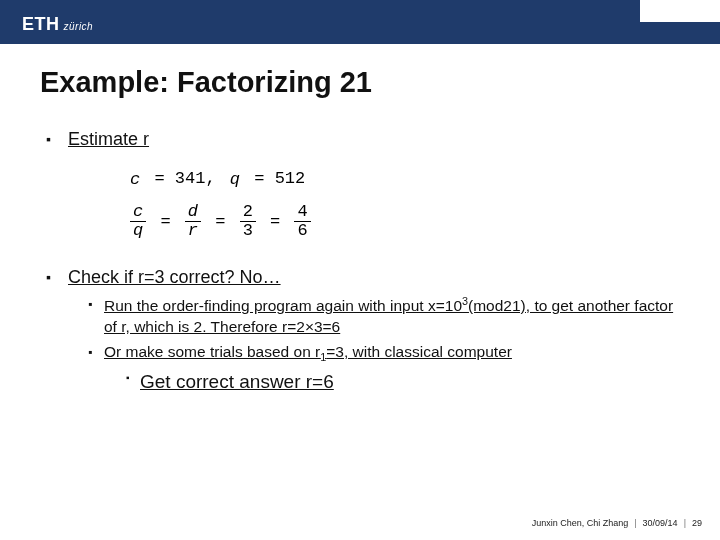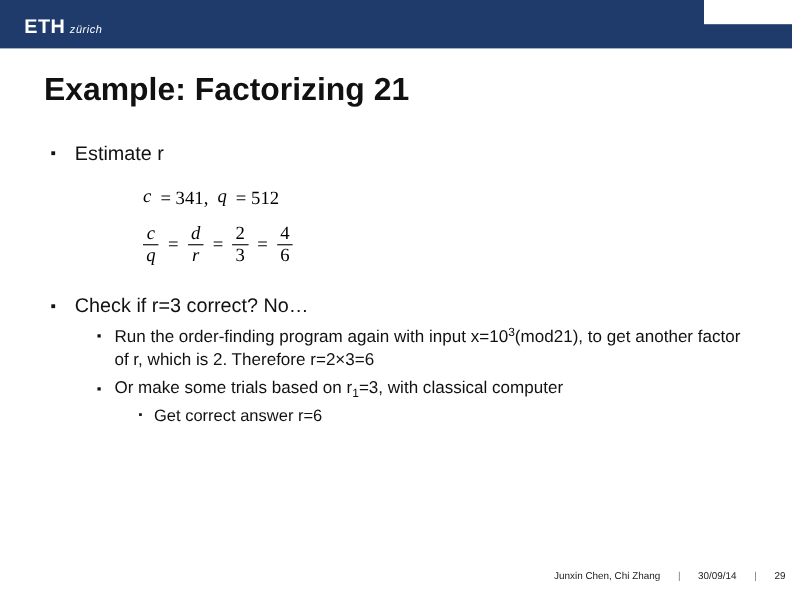--- a/index.html
+++ b/index.html
@@ -55,32 +55,33 @@
   ul.lvl1 {
     list-style: none;
     padding-left: 6px;
   }
   ul.lvl1 > li {
     position: relative;
     padding-left: 22px;
     font-size: 18px;
     color: #111;
     margin-bottom: 14px;
+    text-decoration: underline;
   }
   ul.lvl1 > li::before {
     content: "▪";
     position: absolute;
     left: 0;
     top: 2px;
     font-size: 14px;
     color: #111;
   }
   .math-block {
     margin: 18px 0 26px 90px;
-    font-family: Liberation Serif, serif;
+    font-family: Liberation Mono, monospace;
     font-size: 17px;
     line-height: 1.3;
     font-style: italic;
   }
   .math-line1 {
     margin-bottom: 12px;
   }
   .frac {
     display: inline-flex;
     flex-direction: column;
@@ -121,39 +122,39 @@
     font-size: 12px;
   }
   ul.lvl3 {
     list-style: none;
     padding-left: 22px;
     margin-top: 4px;
   }
   ul.lvl3 > li {
     position: relative;
     padding-left: 14px;
-    font-size: 15px;
+    font-size: 19px;
     line-height: 1.35;
   }
   ul.lvl3 > li::before {
     content: "▪";
     position: absolute;
     left: 0;
     top: 2px;
     font-size: 10px;
   }
   .footer {
     position: absolute;
     bottom: 12px;
-    right: 6px;
+    right: 18px;
     font-size: 9px;
     color: #222;
     display: flex;
     align-items: center;
-    gap: 16px;
+    gap: 6px;
   }
   .footer .sep {
     color: #777;
   }
   sup { font-size: 0.7em; }
   sub { font-size: 0.7em; }
 </style>
 </head>
 <body>
 

